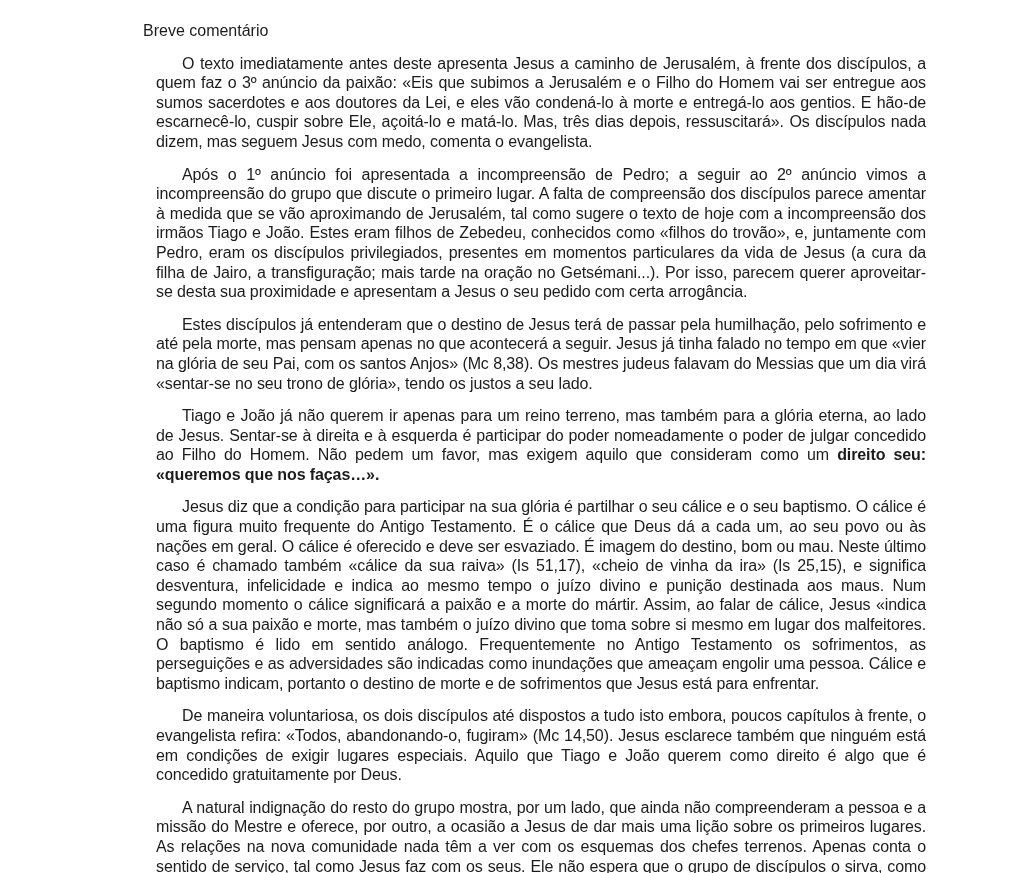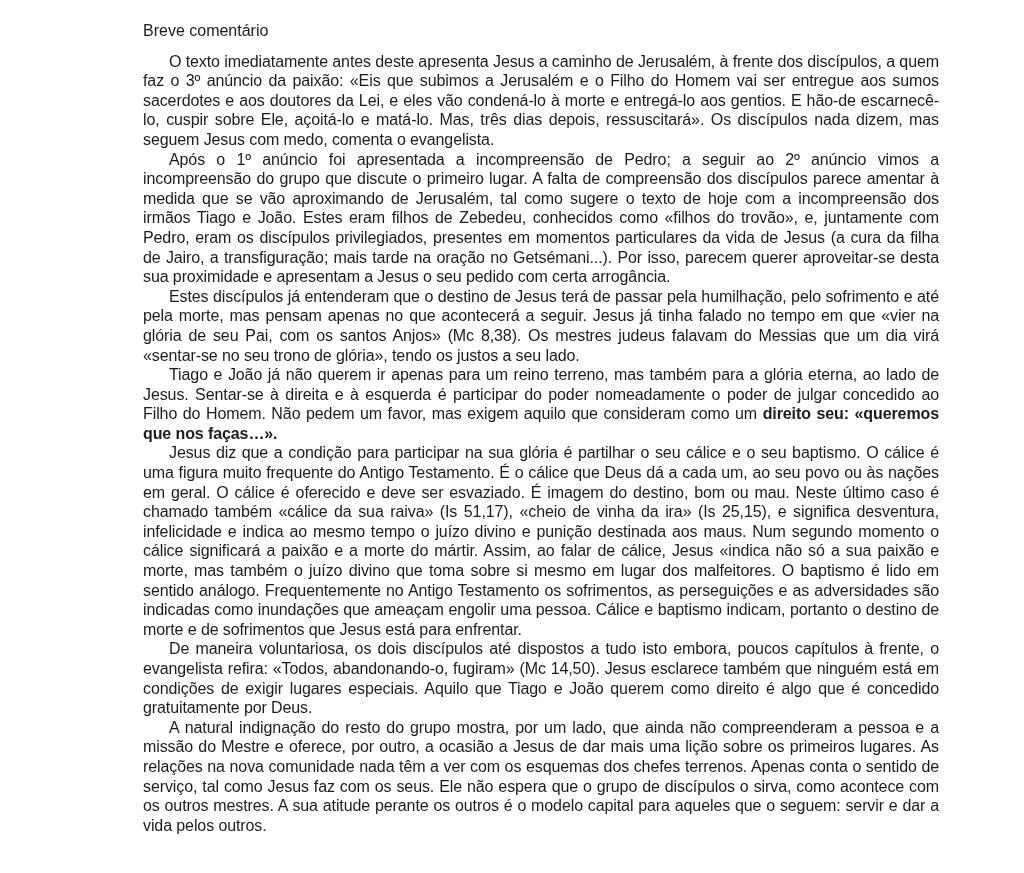--- a/index.html
+++ b/index.html
@@ -20,21 +20,21 @@
     top: 21px;
     width: 796px;
   }
   .title {
     font-size: 16px;
     font-weight: normal;
     line-height: 19.6px;
     margin: 0 0 11px 0;
   }
   p.para {
-    margin: 0;
+    margin: 13px;
     font-size: 16px;
     line-height: 19.6px;
     text-align: justify;
     text-indent: 26px;
     letter-spacing: -0.1px;
   }
   .run-italic { }
   .run-bold { font-weight: bold; }
 </style>
 </head>

